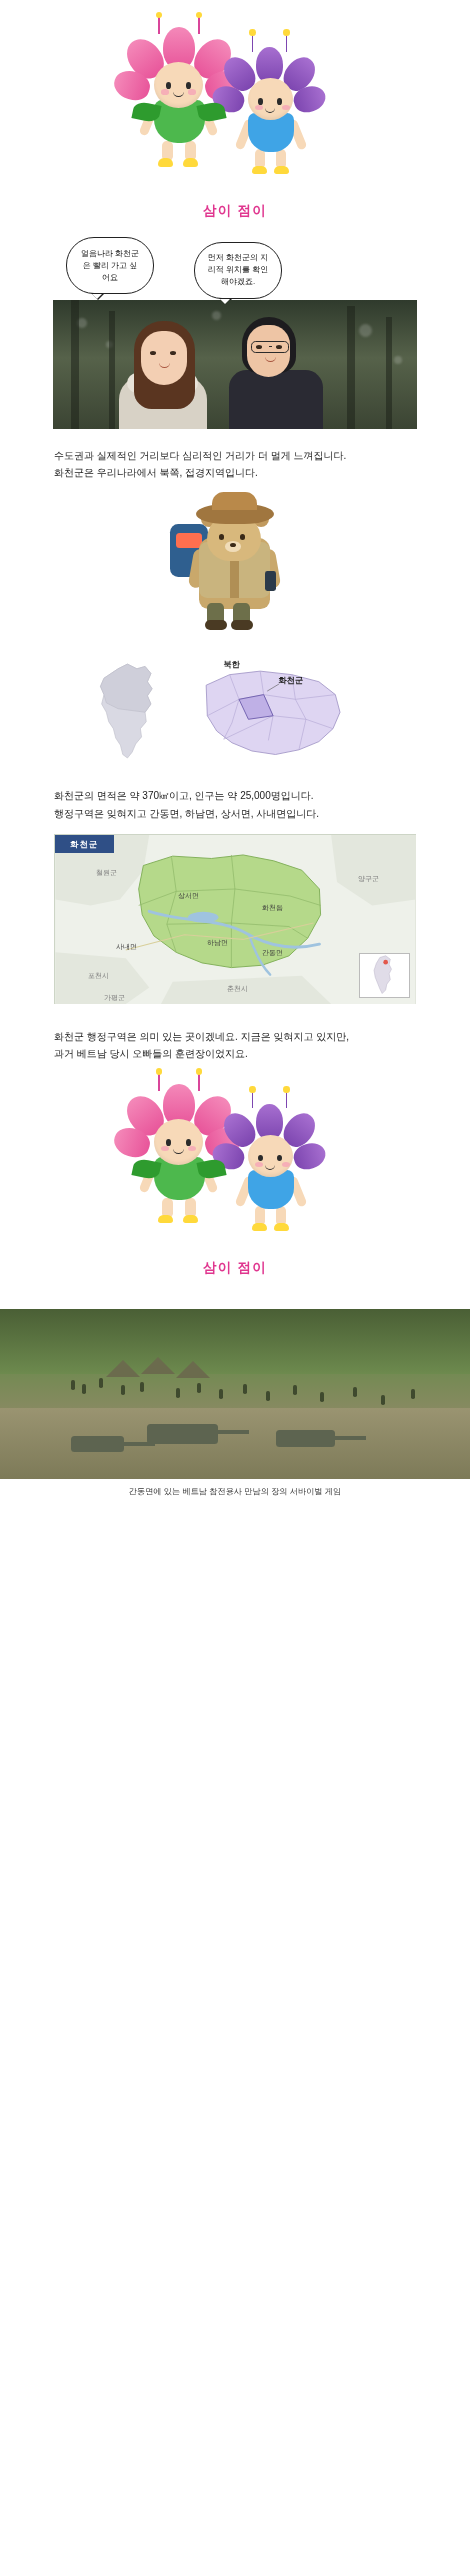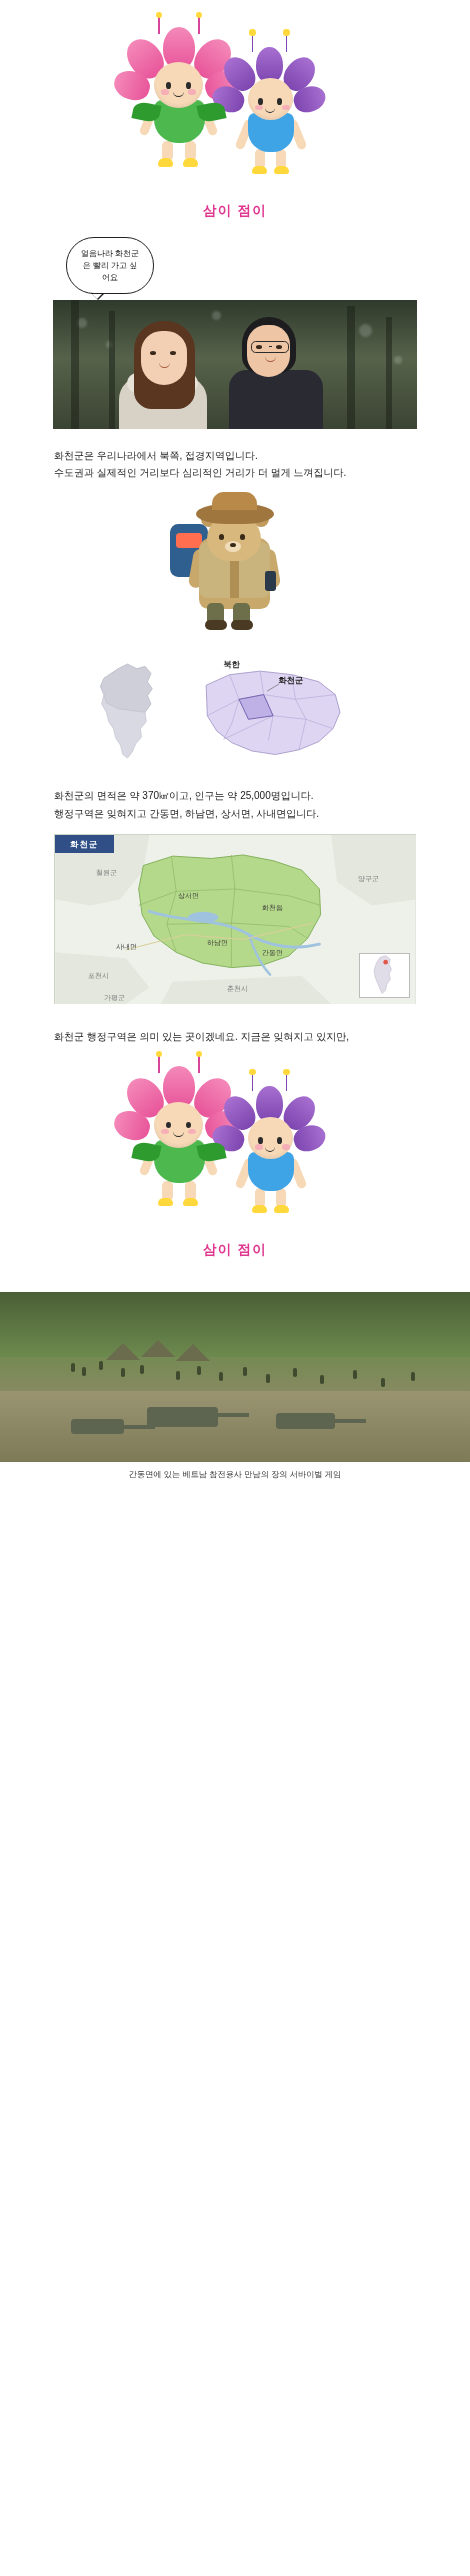--- a/index.html
+++ b/index.html
@@ -431,20 +431,21 @@
         <div class="shoe l"></div>
           <div class="shoe r"></div>
       </div>
 
     </div>
     <div class="mascot-names">삼이 점이</div>
   </div>
 
   <div class="section bubbles">
     <div class="bubble b1">얼음나라 화천군은 빨리 가고 싶어요</div>
+    <div class="bubble b2">먼저 화천군의 지리적 위치를 확인해야겠죠.</div>
   </div>
 
   <div class="section">
     <div class="photo-couple">
       <div class="bokeh" style="left:23.5px;top:17.6px;width:10.6px;height:10.6px;"></div>
       <div class="bokeh" style="left:53px;top:41px;width:7px;height:7px;"></div>
       <div class="bokeh" style="left:306px;top:23.5px;width:13px;height:13px;"></div>
       <div class="bokeh" style="left:341px;top:56px;width:8.2px;height:8.2px;"></div>
       <div class="bokeh" style="left:159px;top:10.6px;width:9.4px;height:9.4px;"></div>
       <div class="tree" style="left:17.6px;height:129px;"></div>
@@ -469,22 +470,22 @@
         <div class="glasses"></div>
         <div class="smile"></div>
       </div>
     </div>
   </div>
 
   <div class="spacer-30"></div>
 
   <div class="section">
     <div class="body-text">
+      <div>수도권과 실제적인 거리보다 심리적인 거리가 더 멀게 느껴집니다.</div>
       <div>화천군은 우리나라에서 북쪽, 접경지역입니다.</div>
-      <div>수도권과 실제적인 거리보다 심리적인 거리가 더 멀게 느껴집니다.</div>
     </div>
   </div>
 
   <div class="spacer-20"></div>
 
   <div class="section">
     <div class="bear-stage">
       <div class="bear-backpack"></div>
       <div class="bear-ear l"></div>
         <div class="bear-ear r"></div>
@@ -604,20 +605,21 @@
         </svg>
       </div>
     </div>
   </div>
 
   <div class="spacer-40"></div>
 
   <div class="section">
     <div class="body-text">
       <div>화천군 행정구역은 의미 있는 곳이겠네요. 지금은 잊혀지고 있지만,</div>
+      <div>과거 베트남 당시 오빠들의 훈련장이었지요.</div>
     </div>
   </div>
 
   <div class="spacer-30"></div>
 
   <div class="section mascot-block">
     <div class="mascot-stage">
       <div class="sparkle" style="left:86px; top:23.5px;">✦</div>
       <div class="sparkle" style="left:103px; top:52px; font-size:10.6px;">✦</div>
 

